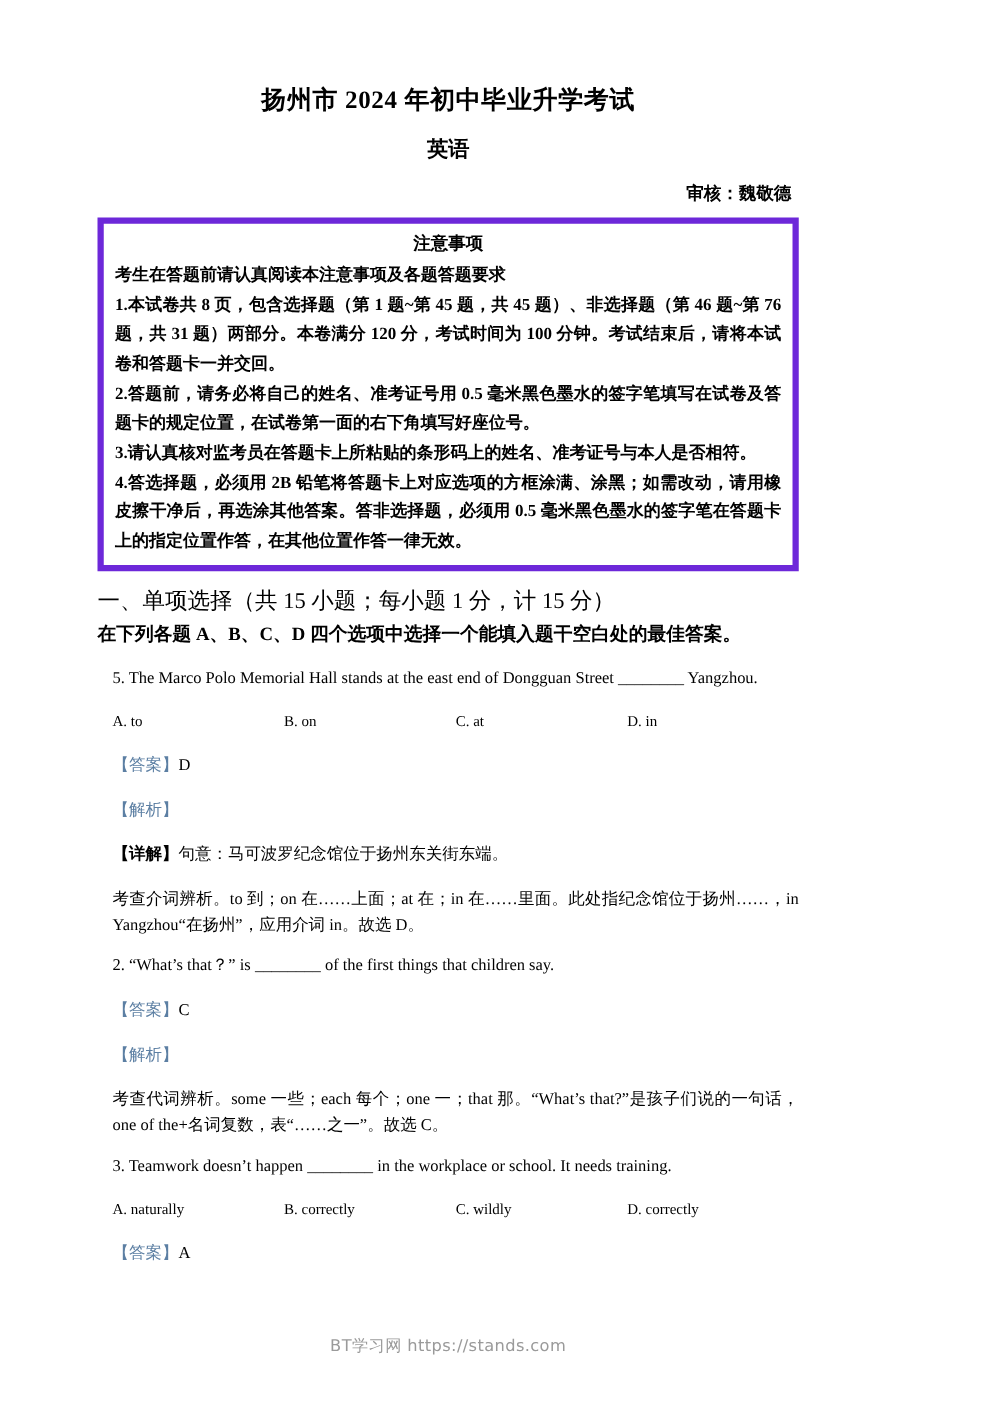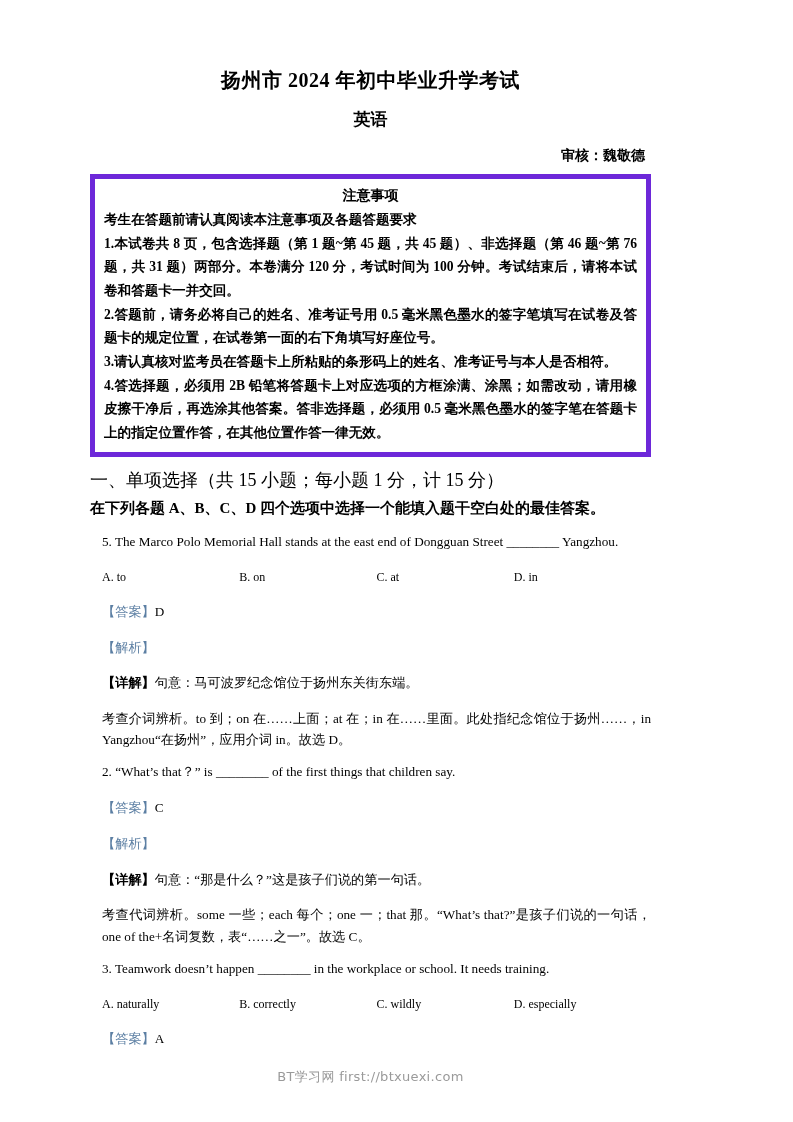--- a/index.html
+++ b/index.html
@@ -10,21 +10,21 @@
   body {
     width: 793px;
     height: 1122px;
     position: relative;
     font-family: "Liberation Serif", "DejaVu Serif", serif;
     color: #000000;
     overflow: hidden;
   }
   .page {
     position: absolute;
-    left: 12px; top: 0;
+    left: 0; top: 0;
     width: 717px;
     height: 1122px;
     box-sizing: border-box;
     padding: 0 78px;
   }
 
   
   .doc-title {
     text-align: center;
     font-size: 20px;
@@ -174,30 +174,29 @@
     <div class="ans-line"><span class="tag">【答案】</span><span>D</span></div>
     <div class="ans-line"><span class="tag">【解析】</span></div>
     <div class="explain-line"><span class="tag-dark">【详解】</span><span>句意：马可波罗纪念馆位于扬州东关街东端。</span></div>
     <div class="explain-line tight">考查介词辨析。to 到；on 在……上面；at 在；in 在……里面。此处指纪念馆位于扬州……，in Yangzhou“在扬州”，应用介词 in。故选 D。</div>
   </div>
 
   <div class="question">
     <div class="q-stem"><span>2. “What’s that？” is </span><span class="blank">________</span><span> of the first things that children say.</span></div>
     <div class="ans-line"><span class="tag">【答案】</span><span>C</span></div>
     <div class="ans-line"><span class="tag">【解析】</span></div>
-    <div class="explain-line"><span class="tag-dark">【详解】</span><span>句意：“那是什么？”这是孩子们说的第一句话。</span></div>
     <div class="explain-line tight">考查代词辨析。some 一些；each 每个；one 一；that 那。“What’s that?”是孩子们说的一句话，one of the+名词复数，表“……之一”。故选 C。</div>
   </div>
 
   <div class="question">
     <div class="q-stem"><span>3. Teamwork doesn’t happen </span><span class="blank">________</span><span> in the workplace or school. It needs training.</span></div>
     <div class="q-options">
       <span class="q-option">A. naturally</span>
       <span class="q-option">B. correctly</span>
       <span class="q-option">C. wildly</span>
-      <span class="q-option">D. especially</span>
+      <span class="q-option">D. correctly</span>
     </div>
     <div class="ans-line"><span class="tag">【答案】</span><span>A</span></div>
   </div>
 
-  <div class="footer">BT学习网 first://btxuexi.com</div>
+  <div class="footer">BT学习网 https://stands.com</div>
 
 </div>
 
 </body></html>

